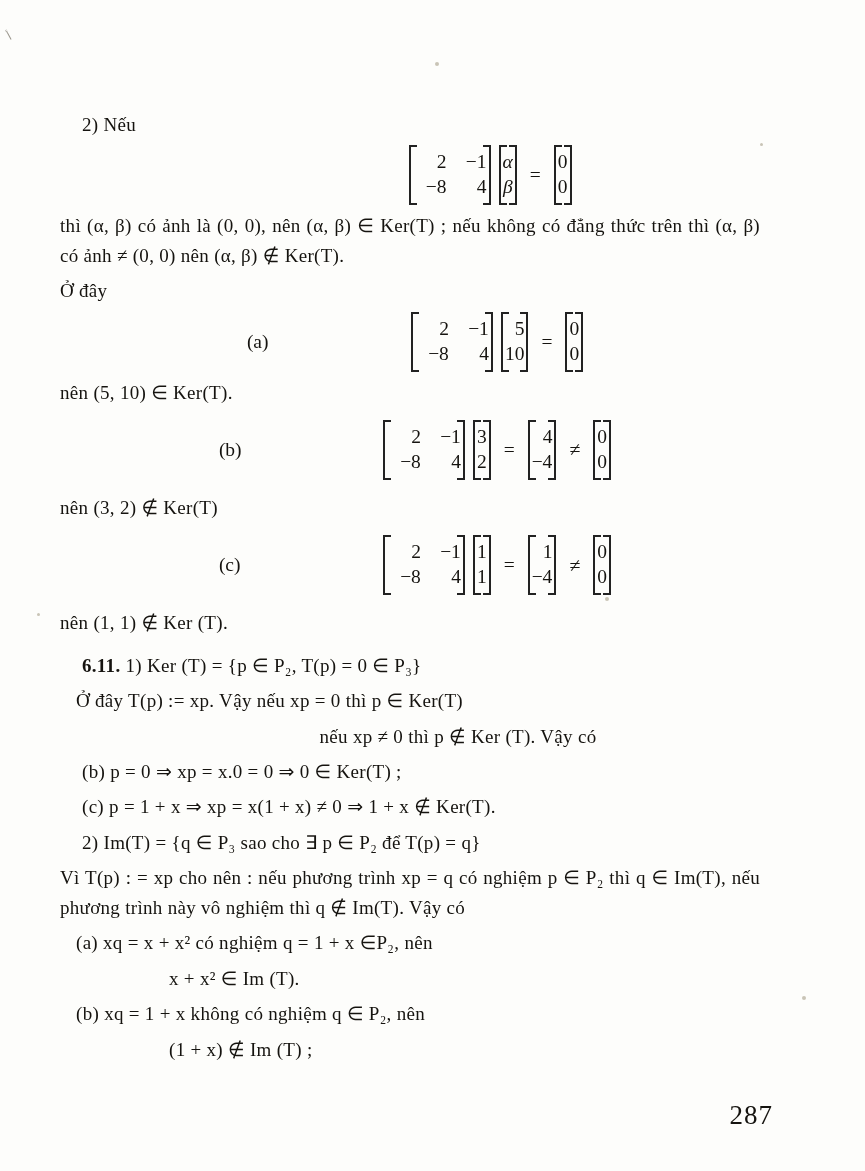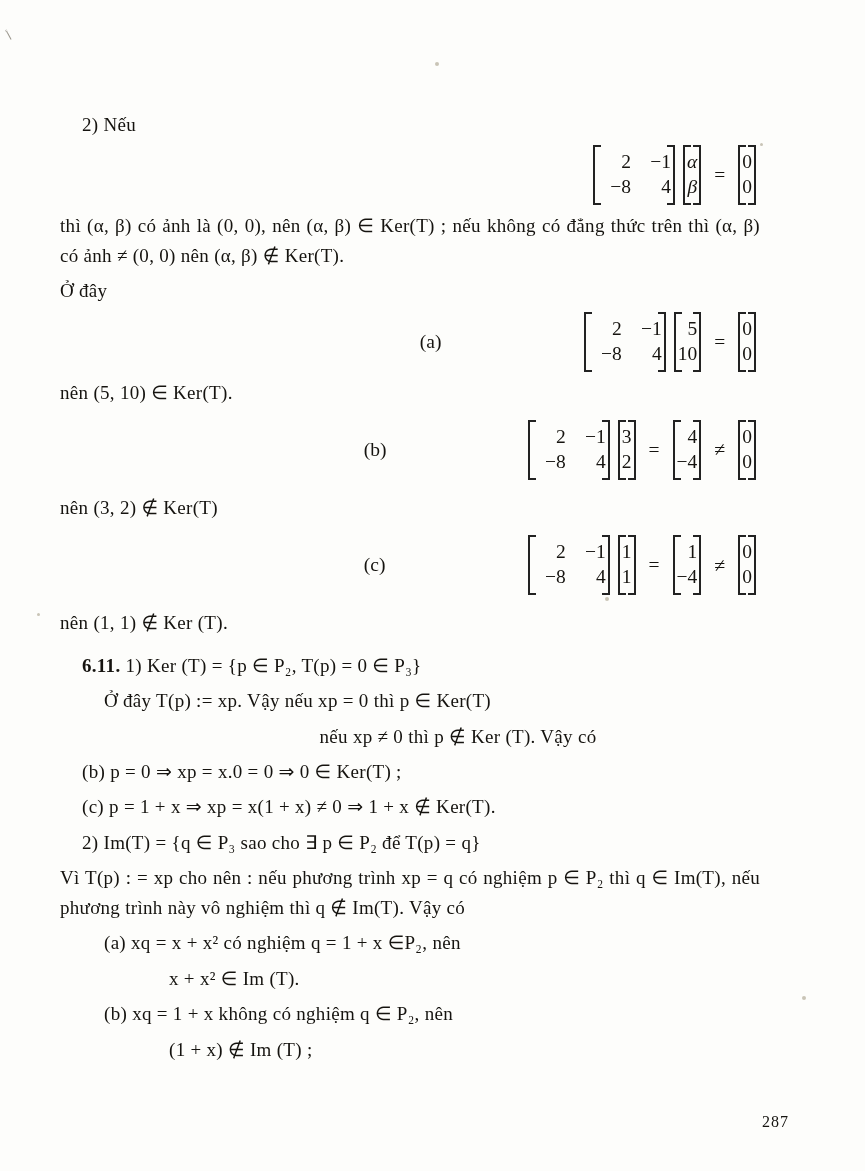--- a/index.html
+++ b/index.html
@@ -30,34 +30,34 @@
   }
   .line {
     font-size: 19px;
     line-height: 1.55;
     letter-spacing: 0.3px;
   }
   .just {
     text-align: justify;
   }
   .indent-1 { margin-left: 22px; }
-  .indent-2 { margin-left: 44px; }
+  .indent-2 { margin-left: 16px; }
   .indent-4 { margin-left: 96px; text-align: center; }
   .indent-5 { margin-left: 109px; }
   .gap-s { margin-top: 6px; }
   .gap-m { margin-top: 13px; }
 
   .it { font-style: italic; }
   .bold { font-weight: bold; }
 
   
   .eqrow {
     display: flex;
     align-items: center;
-    justify-content: flex-end;
+    justify-content: center;
     font-size: 19.5px;
   }
   .eqrow .lbl {
     width: 70px;
     flex: 0 0 auto;
     font-size: 19.5px;
   }
   .eqrow .spacer { width: 90px; flex: 0 0 auto; }
   .bracket {
     display: inline-flex;
@@ -98,23 +98,23 @@
   }
   .mat.two-col .r span.c2 { min-width: 40px; }
   .op {
     margin: 0 9px;
     font-size: 19.5px;
   }
   .op.neq { font-size: 20px; }
 
   .footer {
     position: absolute;
-    right: 76px;
+    right: 92px;
     bottom: 40px;
-    font-size: 16px;
+    font-size: 27px;
     letter-spacing: 1px;
   }
   .corner-mark {
     position: absolute;
     left: 8px;
     top: 30px;
     font-size: 11px;
     color: #9a968c;
     transform: rotate(-28deg);
     letter-spacing: 1px;

